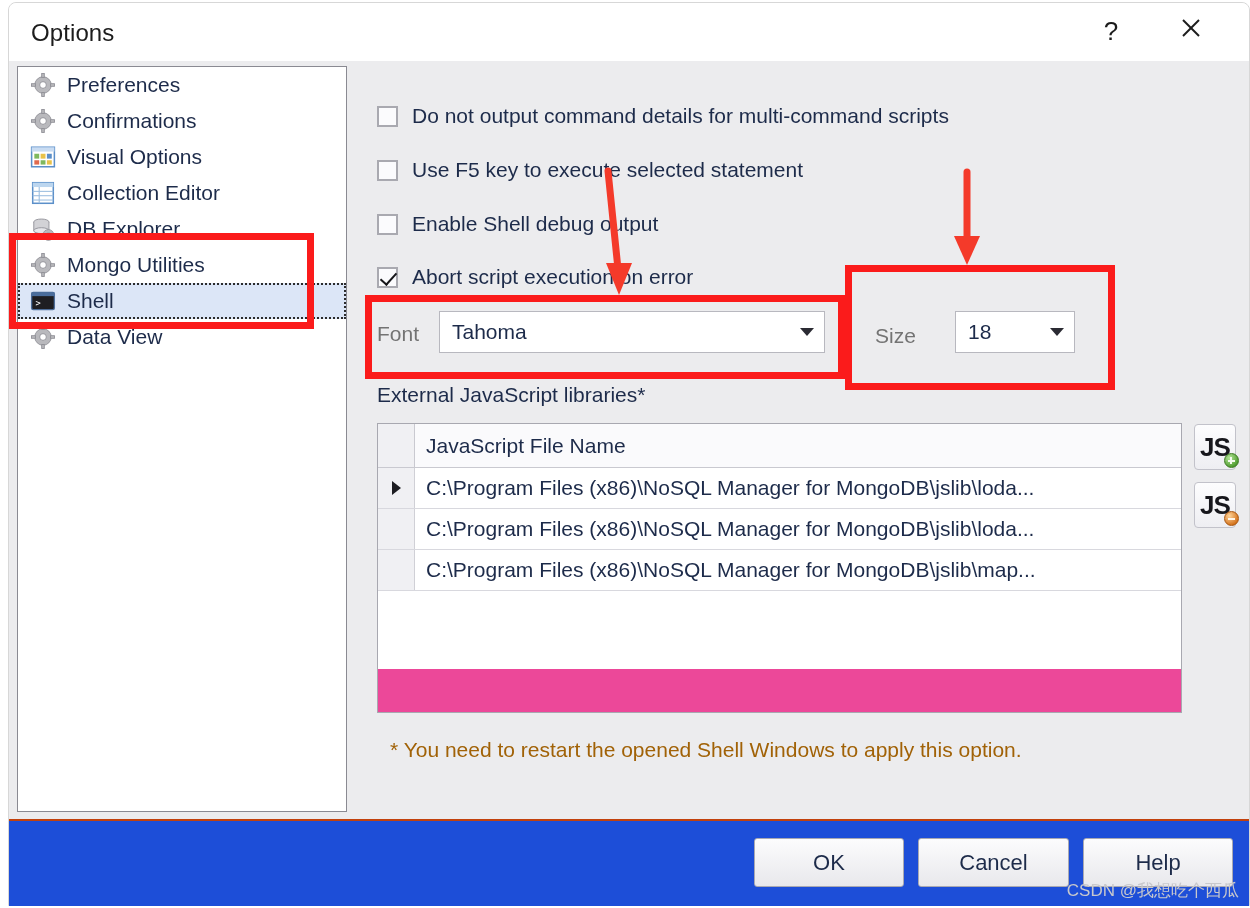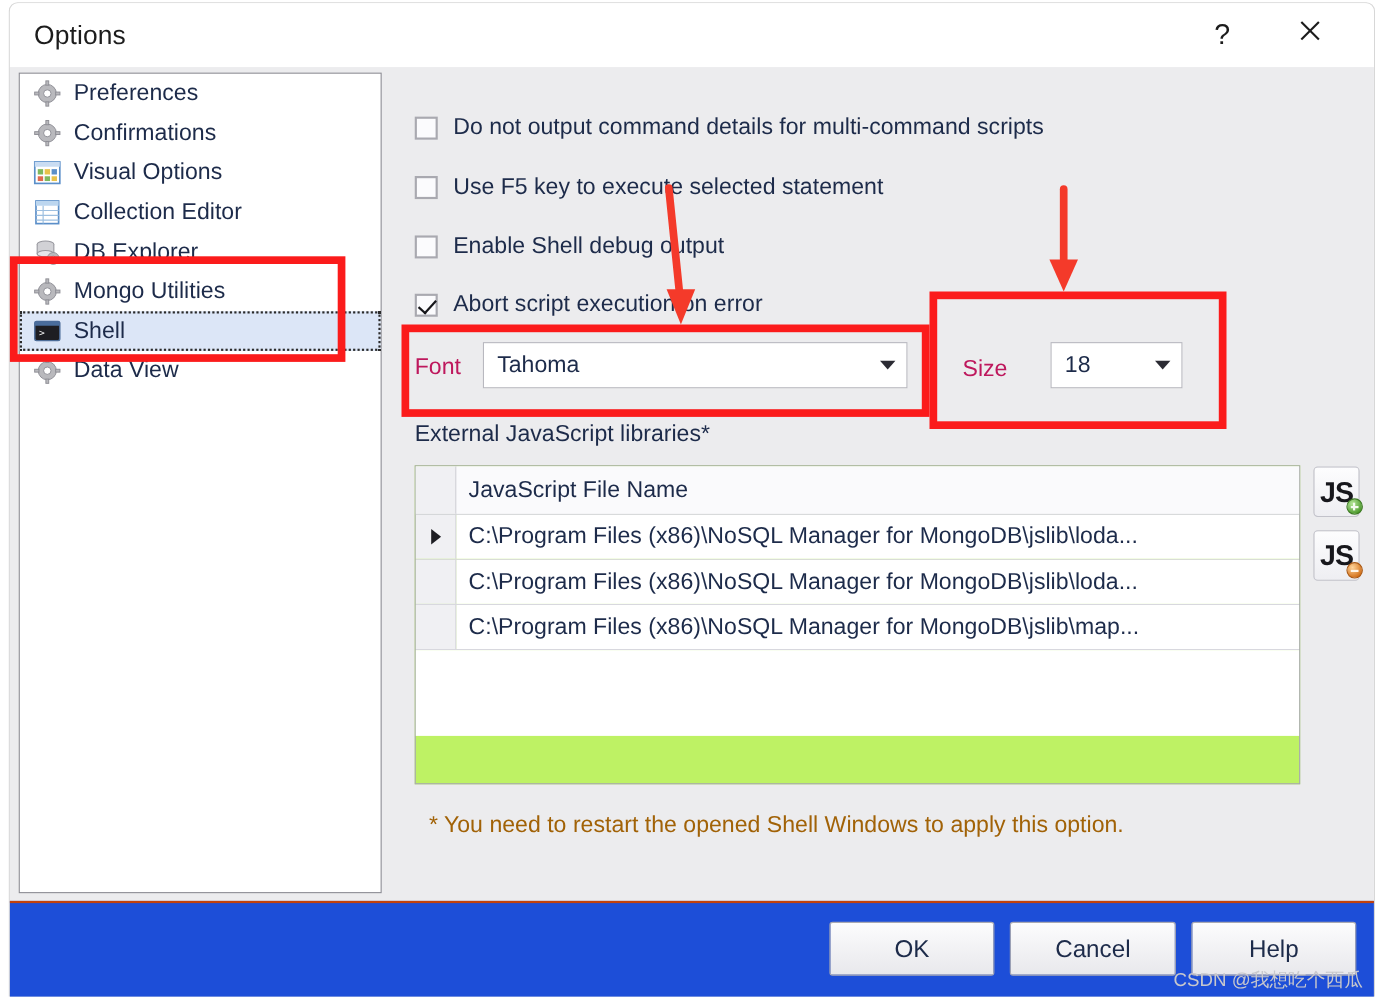--- a/index.html
+++ b/index.html
@@ -127,21 +127,21 @@
     width: 7px; height: 14px;
     border: solid #16161a;
     border-width: 0 2.5px 2.5px 0;
     transform: rotate(42deg);
   }
 
   
   .lbl {
     position: absolute;
     font-size: 21px;
-    color: #be185d;
+    color: #737373;
     cursor: default;
   }
   .combo {
     position: absolute;
     background: #ffffff;
     border: 1px solid #b8b8bf;
     display: flex;
     align-items: center;
     cursor: default;
   }
@@ -171,21 +171,21 @@
     color: #1d2b4a;
     white-space: nowrap;
     cursor: default;
   }
 
   
   .grid {
     position: absolute;
     left: 22px; top: 357px;
     width: 805px; height: 290px;
-    background: #bef264;
+    background: #ec4899;
     border: 1px solid #a8a8b0;
   }
   .grid-head {
     display: flex;
     height: 44px;
     background: #f6f6f8;
     border-bottom: 1px solid #c9c9d0;
   }
   .grid-head .rowsel {
     width: 37px;

